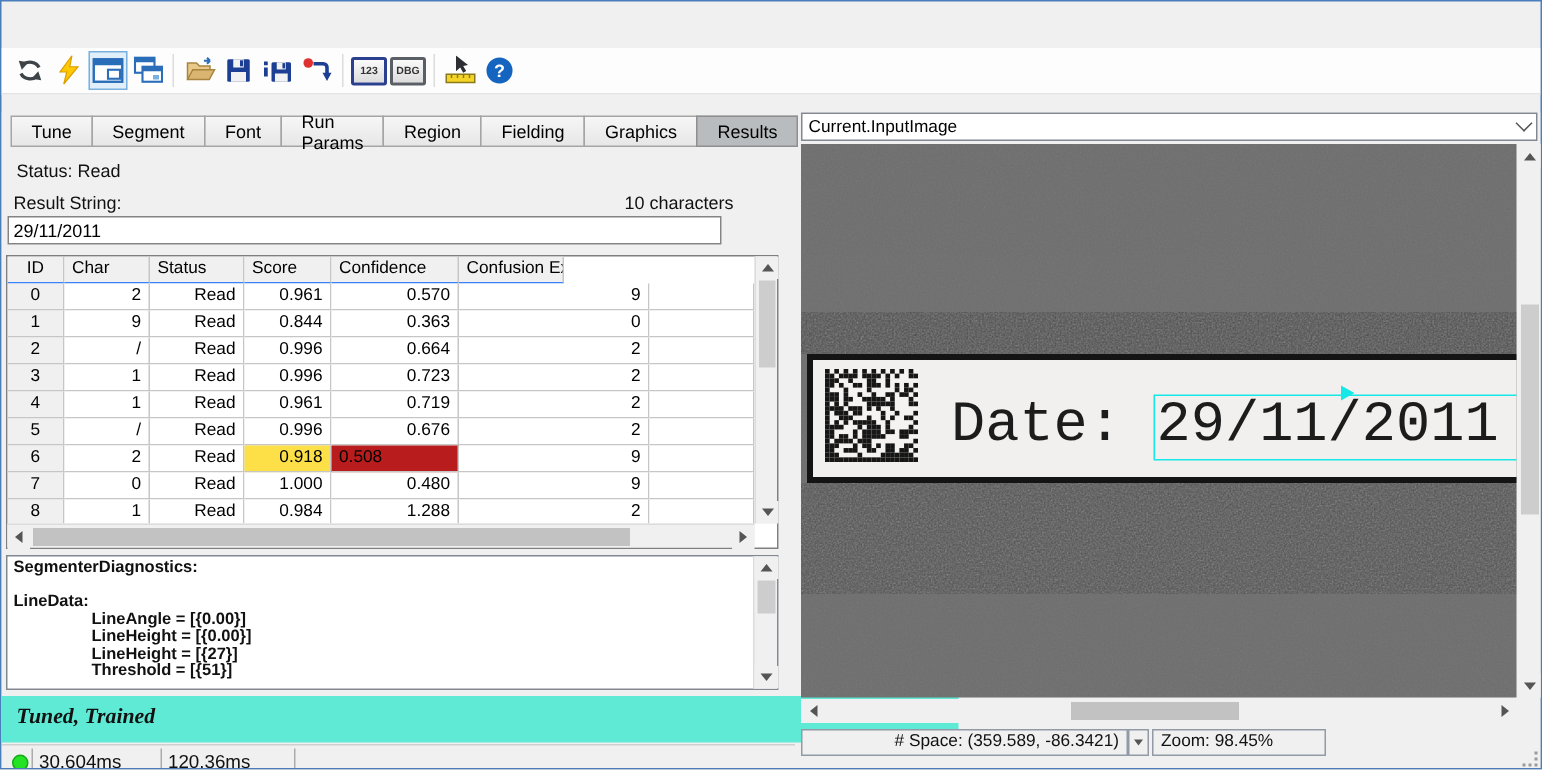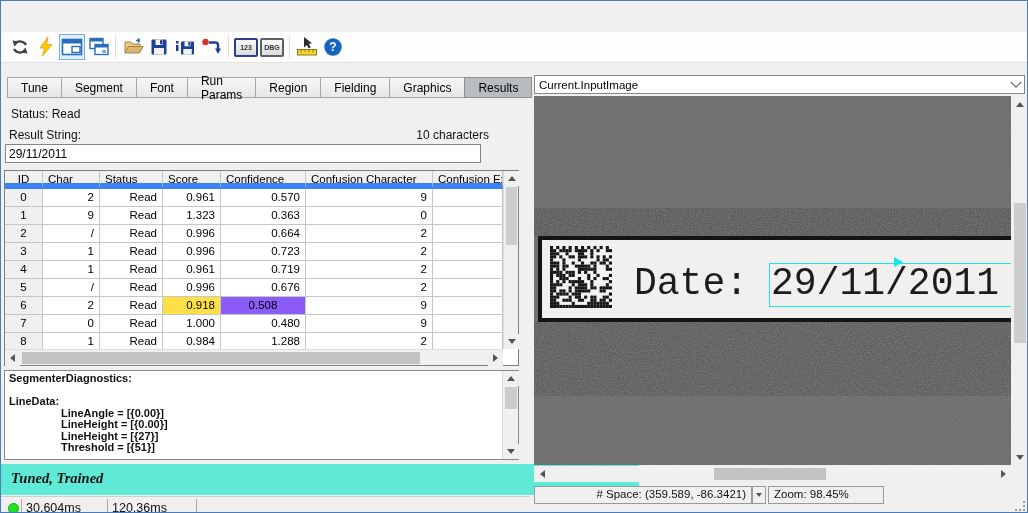--- a/index.html
+++ b/index.html
@@ -43,21 +43,21 @@
   .tab.selected{ background:#b9bcbe; border-color:#8f8f8f; }
   .lbl{ position:absolute; font-size:12px; color:#111; }
   .result-input{ position:absolute; left:4px; top:69px; width:476px; height:19px; background:#fff;
     border:1px solid #848484; font-size:12px; padding:1px 3px; font-family:"Liberation Sans",sans-serif; }
   
   .grid{ position:absolute; left:3px; top:95px; width:515px; height:196px; background:#fff; border:1px solid #7f7f7f; }
   .grid-inner{ position:absolute; left:0; top:0; right:15px; bottom:16px; overflow:hidden; }
   .grow{ display:flex; height:18px; }
   .gcell{ border-right:1px solid #c6c6c6; border-bottom:1px solid #c6c6c6; padding:2px 5px 0 5px;
     font-size:11.5px; overflow:hidden; white-space:nowrap; }
-  .ghead .gcell{ background:#f0f0f0; border-bottom:6px solid #3b82f6; }
+  .ghead .gcell{ background:#f0f0f0; border-bottom:1px solid #3b82f6; }
   .gcell.rowhdr{ background:#f0f0f0; text-align:center; }
   
   .sb{ position:absolute; background:#f0f0f0; }
   .sb-btn{ position:absolute; display:flex; align-items:center; justify-content:center; background:#f0f0f0; }
   .sb-thumb{ position:absolute; background:#cdcdcd; }
   .arr{ width:0; height:0; }
   .arr.up{ border-left:4px solid transparent; border-right:4px solid transparent; border-bottom:5px solid #555; }
   .arr.down{ border-left:4px solid transparent; border-right:4px solid transparent; border-top:5px solid #555; }
   .arr.left{ border-top:4px solid transparent; border-bottom:4px solid transparent; border-right:5px solid #555; }
   .arr.right{ border-top:4px solid transparent; border-bottom:4px solid transparent; border-left:5px solid #555; }
@@ -211,37 +211,36 @@
       <input class="result-input" value="29/11/2011" style="">
 
       <div class="grid">
         <div class="grid-inner" id="grid-inner">
             <div class="grow ghead">
               <span class="gcell" style="width: 38px; text-align: center;">ID</span>
               <span class="gcell" style="width: 57px; text-align: left;">Char</span>
               <span class="gcell" style="width: 63px; text-align: left;">Status</span>
               <span class="gcell" style="width: 58px; text-align: left;">Score</span>
               <span class="gcell" style="width: 85px; text-align: left;">Confidence</span>
-              <span class="gcell" style="width: 127px; text-align: left;">Confusion Character</span>
               <span class="gcell" style="width: 70px; text-align: left;">Confusion Ex</span>
             </div>
             <div class="grow">
               <span class="gcell rowhdr" style="width: 38px;">0</span>
               <span class="gcell" style="width: 57px; text-align: right; background: rgb(255, 255, 255);">2</span>
               <span class="gcell" style="width: 63px; text-align: right; background: rgb(255, 255, 255);">Read</span>
               <span class="gcell" style="width: 58px; text-align: right; background: rgb(255, 255, 255);">0.961</span>
               <span class="gcell" style="width: 85px; text-align: right; background: rgb(255, 255, 255);">0.570</span>
               <span class="gcell" style="width: 127px; text-align: right; background: rgb(255, 255, 255);">9</span>
               <span class="gcell" style="width: 70px; text-align: right; background: rgb(255, 255, 255);"></span>
             </div>
             <div class="grow">
               <span class="gcell rowhdr" style="width: 38px;">1</span>
               <span class="gcell" style="width: 57px; text-align: right; background: rgb(255, 255, 255);">9</span>
               <span class="gcell" style="width: 63px; text-align: right; background: rgb(255, 255, 255);">Read</span>
-              <span class="gcell" style="width: 58px; text-align: right; background: rgb(255, 255, 255);">1.323</span>
+              <span class="gcell" style="width: 58px; text-align: right; background: rgb(255, 255, 255);">0.844</span>
               <span class="gcell" style="width: 85px; text-align: right; background: rgb(255, 255, 255);">0.363</span>
               <span class="gcell" style="width: 127px; text-align: right; background: rgb(255, 255, 255);">0</span>
               <span class="gcell" style="width: 70px; text-align: right; background: rgb(255, 255, 255);"></span>
             </div>
             <div class="grow">
               <span class="gcell rowhdr" style="width: 38px;">2</span>
               <span class="gcell" style="width: 57px; text-align: right; background: rgb(255, 255, 255);">/</span>
               <span class="gcell" style="width: 63px; text-align: right; background: rgb(255, 255, 255);">Read</span>
               <span class="gcell" style="width: 58px; text-align: right; background: rgb(255, 255, 255);">0.996</span>
               <span class="gcell" style="width: 85px; text-align: right; background: rgb(255, 255, 255);">0.664</span>
@@ -273,21 +272,21 @@
               <span class="gcell" style="width: 58px; text-align: right; background: rgb(255, 255, 255);">0.996</span>
               <span class="gcell" style="width: 85px; text-align: right; background: rgb(255, 255, 255);">0.676</span>
               <span class="gcell" style="width: 127px; text-align: right; background: rgb(255, 255, 255);">2</span>
               <span class="gcell" style="width: 70px; text-align: right; background: rgb(255, 255, 255);"></span>
             </div>
             <div class="grow">
               <span class="gcell rowhdr" style="width: 38px;">6</span>
               <span class="gcell" style="width: 57px; text-align: right; background: rgb(255, 255, 255);">2</span>
               <span class="gcell" style="width: 63px; text-align: right; background: rgb(255, 255, 255);">Read</span>
               <span class="gcell" style="width: 58px; text-align: right; background: #fde047;">0.918</span>
-              <span class="gcell" style="width: 85px; text-align: center; background: #8b5cf6;">0.508</span>
+              <span class="gcell" style="width: 85px; text-align: left; background: #b91c1c;">0.508</span>
               <span class="gcell" style="width: 127px; text-align: right; background: rgb(255, 255, 255);">9</span>
               <span class="gcell" style="width: 70px; text-align: right; background: rgb(255, 255, 255);"></span>
             </div>
             <div class="grow">
               <span class="gcell rowhdr" style="width: 38px;">7</span>
               <span class="gcell" style="width: 57px; text-align: right; background: rgb(255, 255, 255);">0</span>
               <span class="gcell" style="width: 63px; text-align: right; background: rgb(255, 255, 255);">Read</span>
               <span class="gcell" style="width: 58px; text-align: right; background: rgb(255, 255, 255);">1.000</span>
               <span class="gcell" style="width: 85px; text-align: right; background: rgb(255, 255, 255);">0.480</span>
               <span class="gcell" style="width: 127px; text-align: right; background: rgb(255, 255, 255);">9</span>

